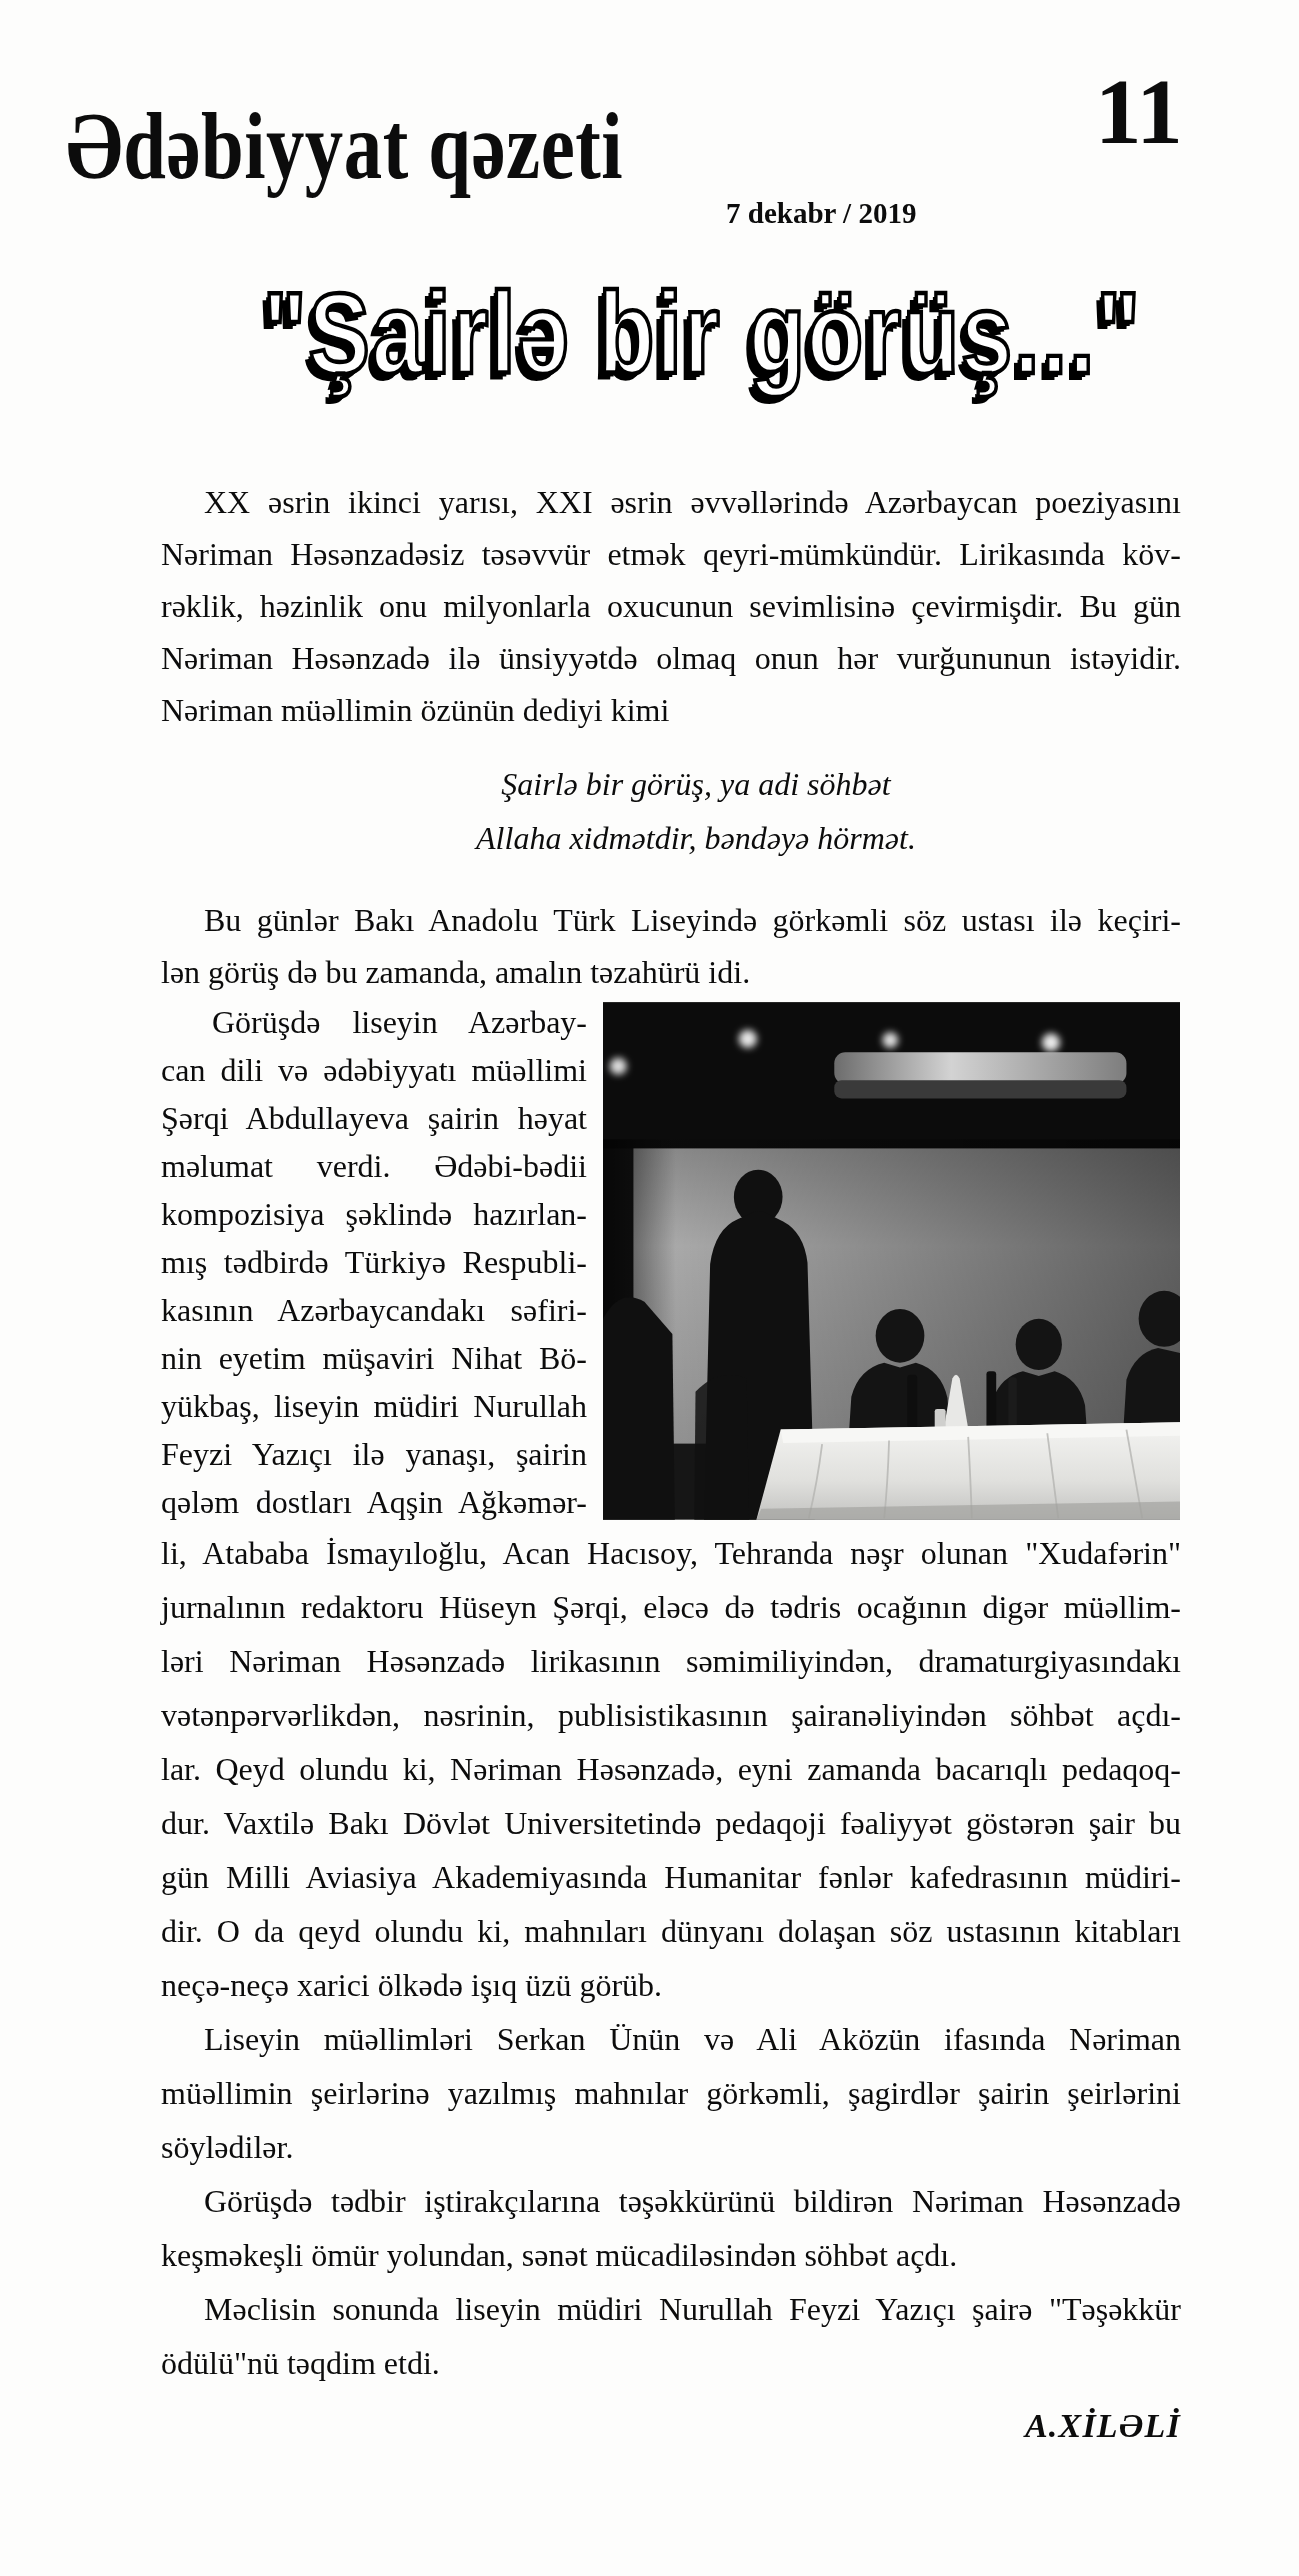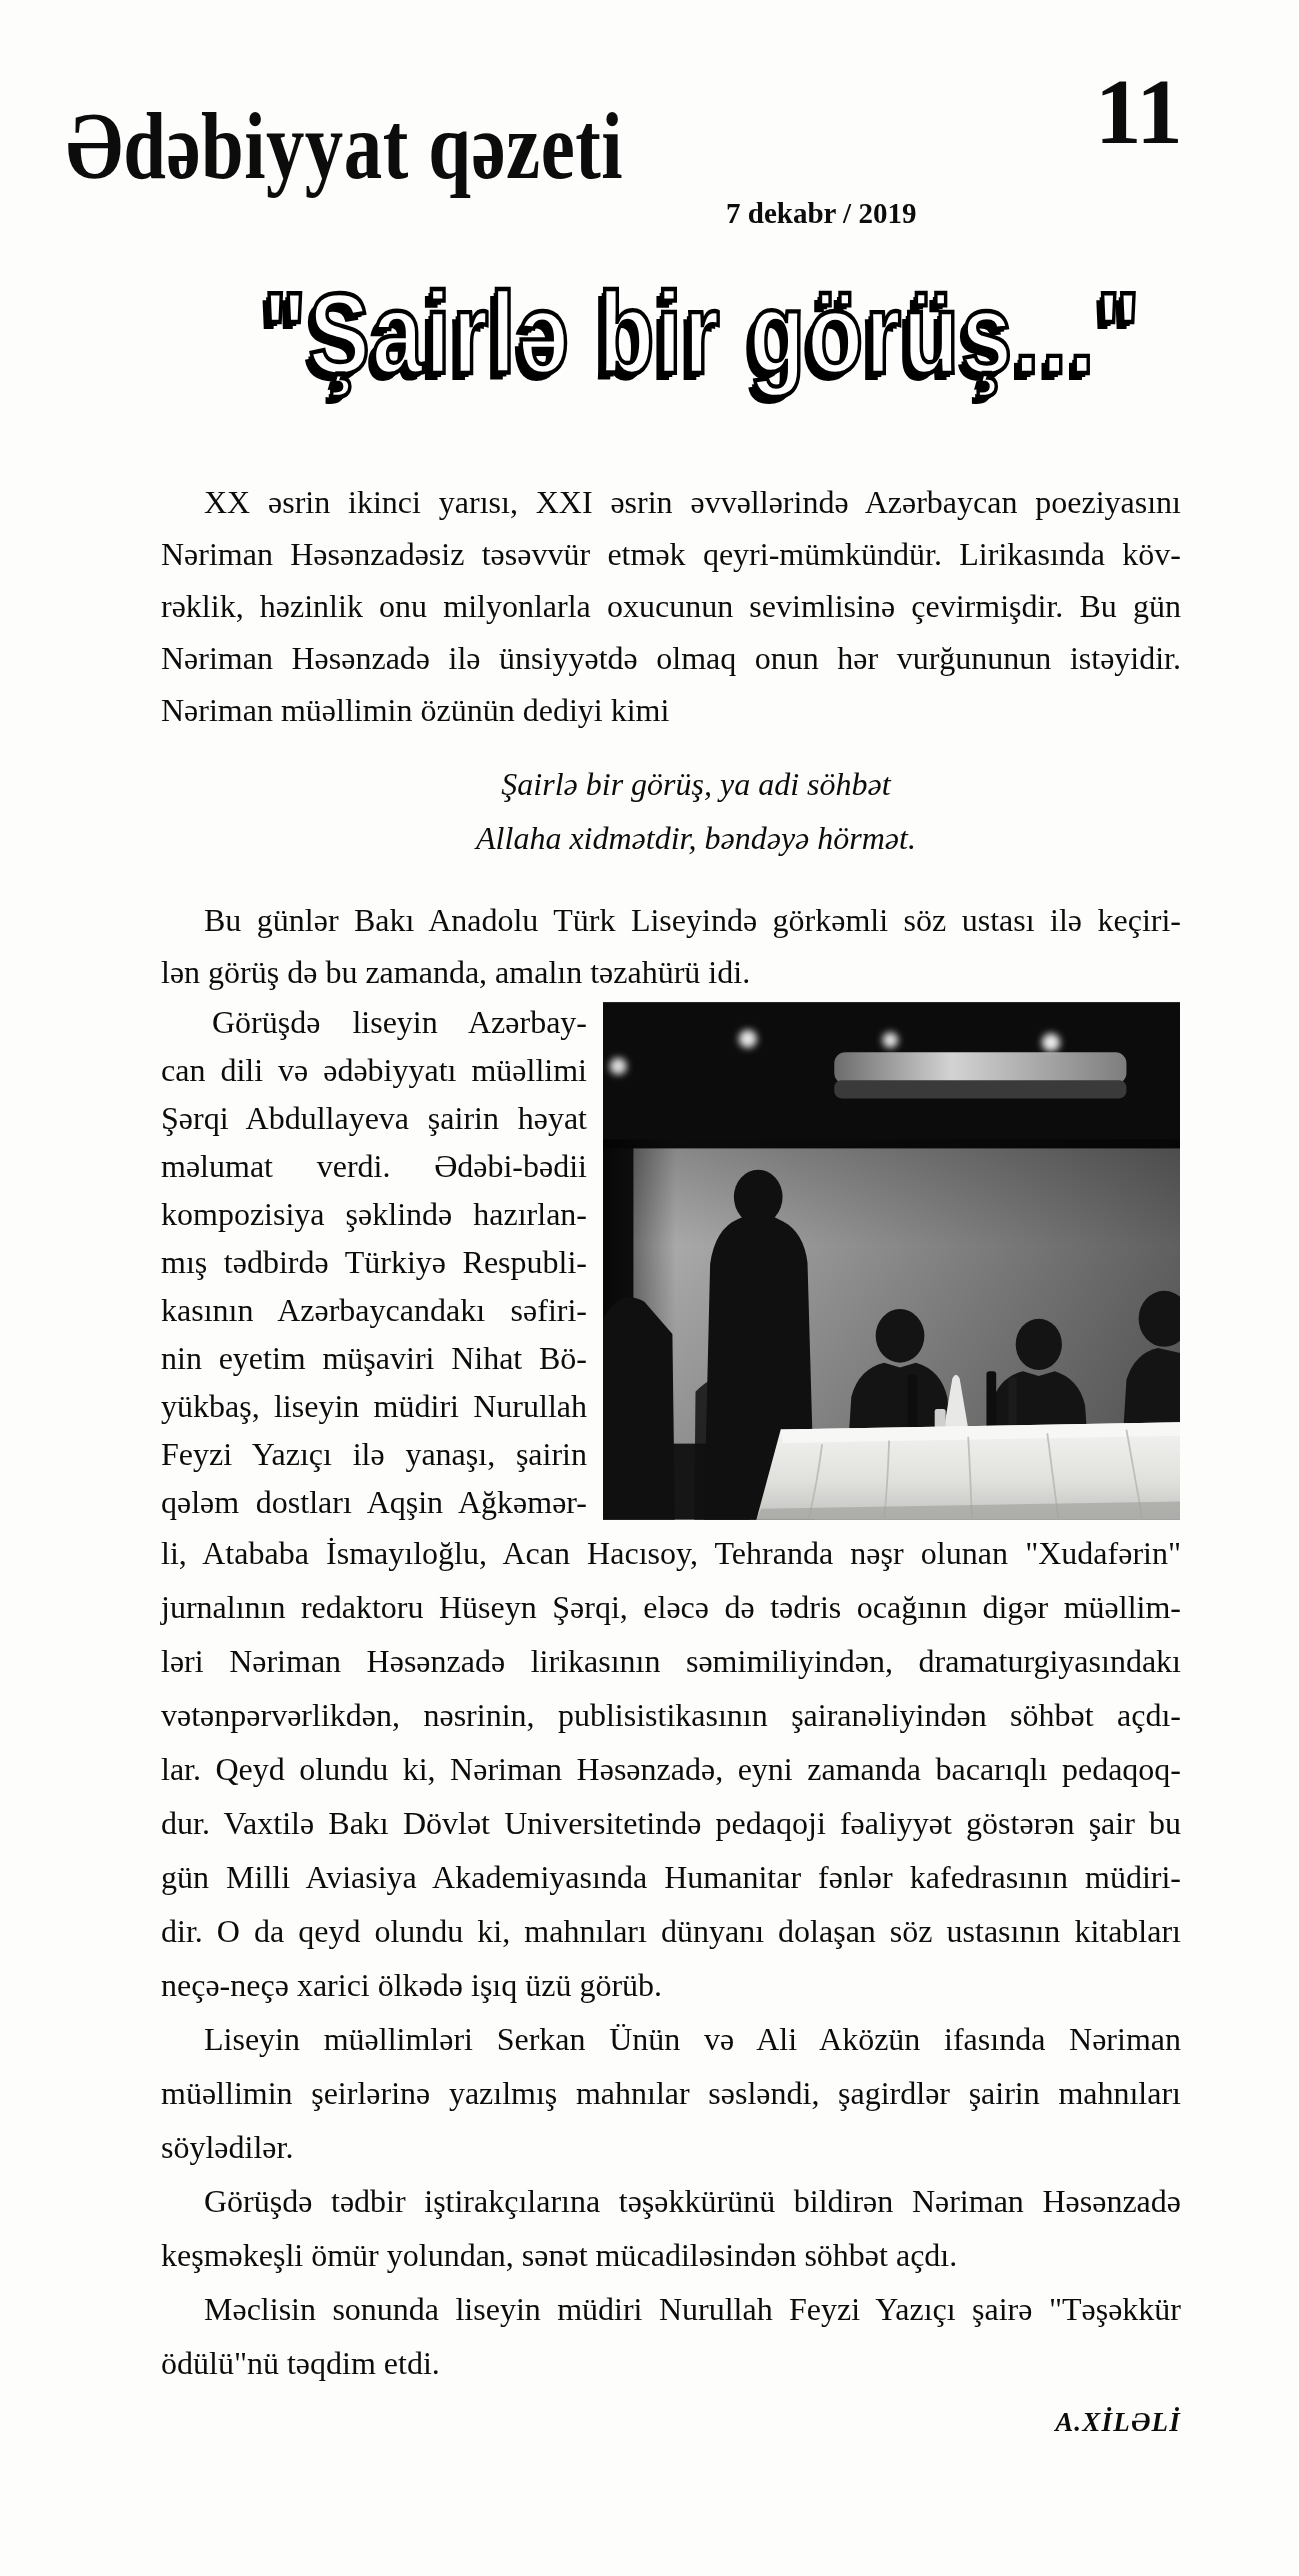--- a/index.html
+++ b/index.html
@@ -40,21 +40,21 @@
   .para2 .line { line-height:52px; }
   .twocol { display:flex; margin-top:0px; }
   .col-left { width:426px; }
   .col-left .line { line-height:48px; }
   .col-left .indent { padding-left:51px; }
   .photo-box { width:577px; height:518px; margin-left:16.4px; margin-top:3.7px; }
   .photo-box svg { display:block; width:577px; height:518px; }
   .bodytext .line { line-height:54px; }
   .signature {
     margin-top:17px; text-align:right;
-    font-size:27px; font-weight:bold; font-style:italic; letter-spacing:1.2px;
+    font-size:34px; font-weight:bold; font-style:italic; letter-spacing:1.2px;
   }
 </style>
 </head>
 <body>
 
 <div id="page">
 
   <div class="masthead">Ədəbiyyat qəzeti</div>
   <div class="pagenum">11</div>
   <div class="issue-date">7 dekabr / 2019</div>
@@ -177,21 +177,21 @@
       <div class="line jline">li, Atababa İsmayıloğlu, Acan Hacısoy, Tehranda nəşr olunan "Xudafərin"</div>
       <div class="line jline">jurnalının redaktoru Hüseyn Şərqi, eləcə də tədris ocağının digər müəllim-</div>
       <div class="line jline">ləri Nəriman Həsənzadə lirikasının səmimiliyindən, dramaturgiyasındakı</div>
       <div class="line jline">vətənpərvərlikdən, nəsrinin, publisistikasının şairanəliyindən söhbət açdı-</div>
       <div class="line jline">lar. Qeyd olundu ki, Nəriman Həsənzadə, eyni zamanda bacarıqlı pedaqoq-</div>
       <div class="line jline">dur. Vaxtilə Bakı Dövlət Universitetində pedaqoji fəaliyyət göstərən şair bu</div>
       <div class="line jline">gün Milli Aviasiya Akademiyasında Humanitar fənlər kafedrasının müdiri-</div>
       <div class="line jline">dir. O da qeyd olundu ki, mahnıları dünyanı dolaşan söz ustasının kitabları</div>
       <div class="line">neçə-neçə xarici ölkədə işıq üzü görüb.</div>
       <div class="line jline indent">Liseyin müəllimləri Serkan Ünün və Ali Aközün ifasında Nəriman</div>
-      <div class="line jline">müəllimin şeirlərinə yazılmış mahnılar səsləndi, şagirdlər şairin mahnıları</div>
+      <div class="line jline">müəllimin şeirlərinə yazılmış mahnılar görkəmli, şagirdlər şairin şeirlərini</div>
       <div class="line">söylədilər.</div>
       <div class="line jline indent">Görüşdə tədbir iştirakçılarına təşəkkürünü bildirən Nəriman Həsənzadə</div>
       <div class="line">keşməkeşli ömür yolundan, sənət mücadiləsindən söhbət açdı.</div>
       <div class="line jline indent">Məclisin sonunda liseyin müdiri Nurullah Feyzi Yazıçı şairə "Təşəkkür</div>
       <div class="line">ödülü"nü təqdim etdi.</div>
     </div>
 
     <div class="signature">A.XİLƏLİ</div>
 
   </div>

